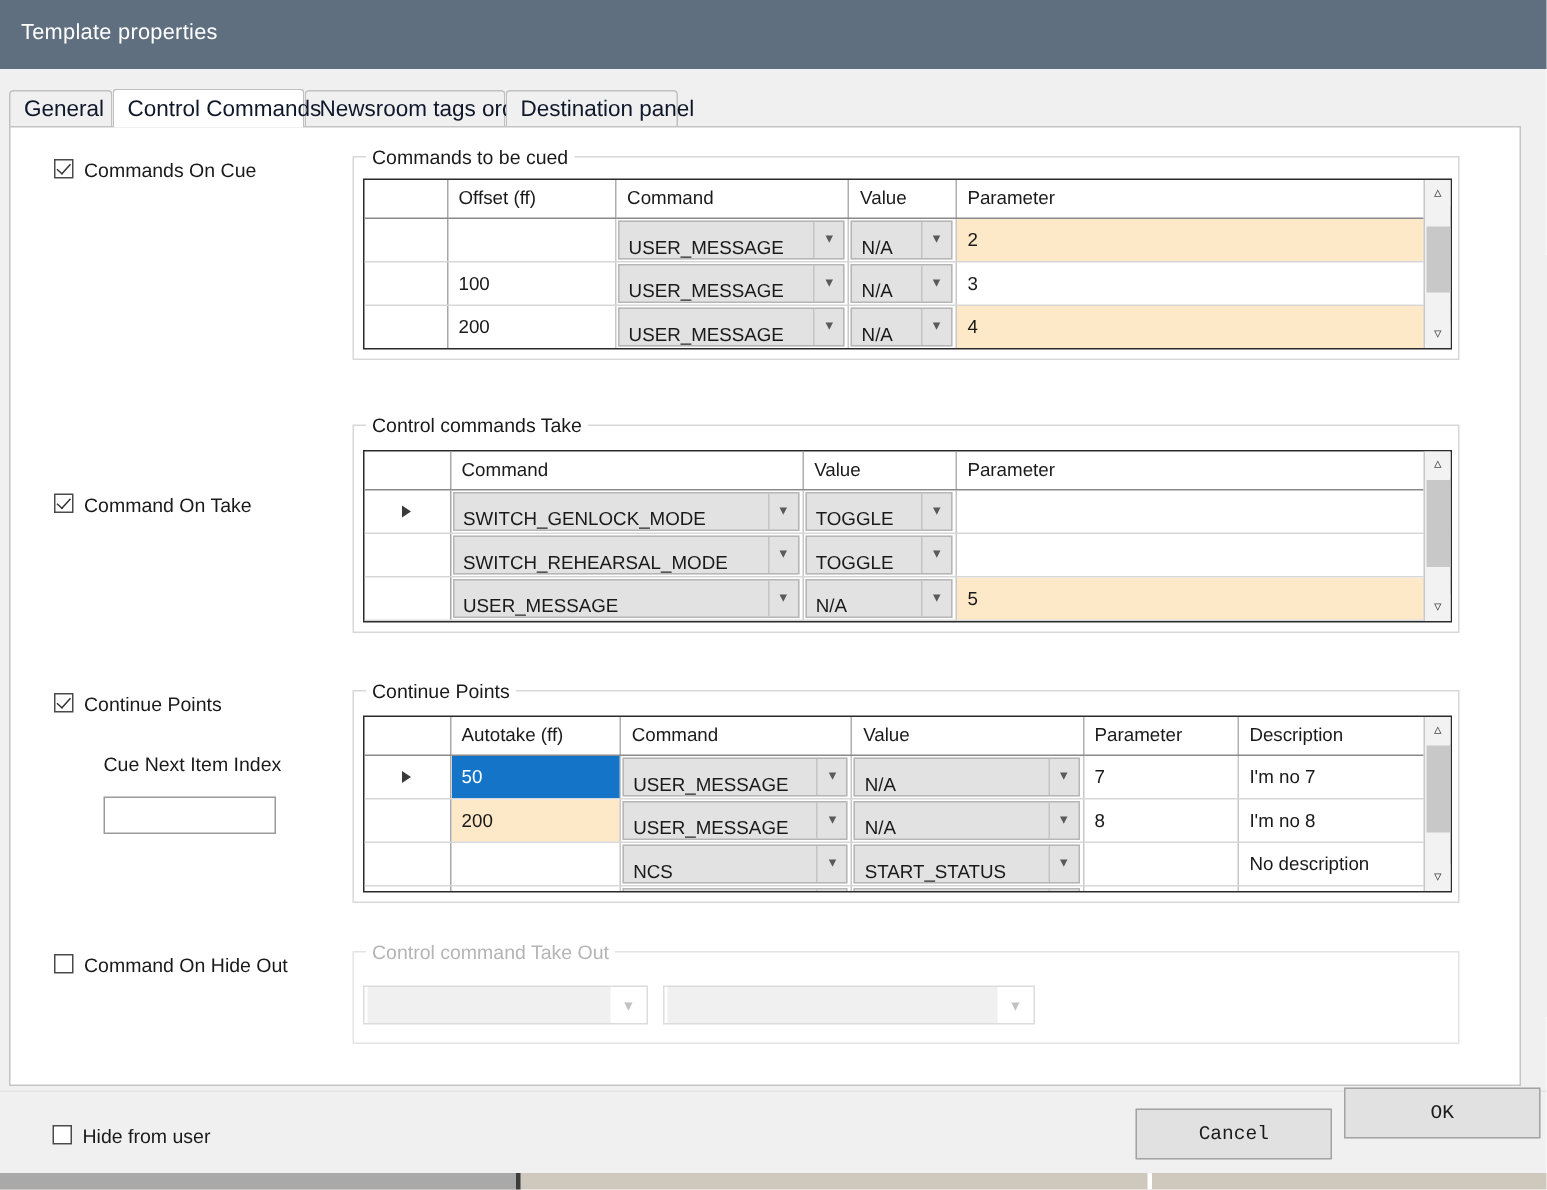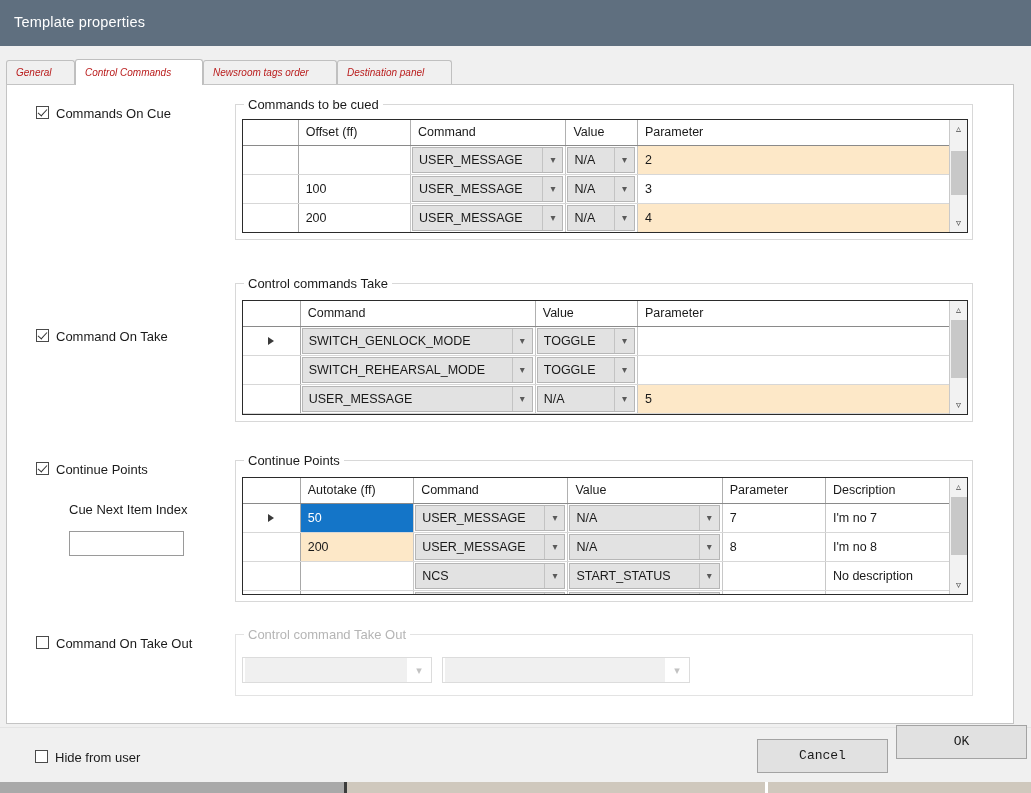--- a/index.html
+++ b/index.html
@@ -72,28 +72,27 @@
     height: 25px;
     width: 1019px;
   }
   .tab {
     position: absolute;
     top: 0;
     height: 24px;
     line-height: 24px;
     padding: 0 9px;
     box-sizing: border-box;
-    font-size: 10px;
-    color: #b91c1c;
+    font-size: 15px;
+    color: #0f172a;
     background: #f0f0f0;
     border: 1px solid #c0c0c0;
     border-bottom: none;
     border-radius: 3px 3px 0 0;
     white-space: nowrap;
-    font-style: italic;
   }
   .tab.active {
     background: #ffffff;
     border-color: #bfbfbf;
     height: 26px;
     line-height: 26px;
     top: -1px;
     z-index: 4;
   }
 
@@ -207,21 +206,21 @@
     overflow: hidden;
   }
   .grid td.cell-alt { background: #fde8c8; }
   .grid td.cell-white { background: #ffffff; }
   .grid td.cell-sel { background: #1475c8; }
   .grid td.cell-sel .plaintext { color: #ffffff; }
 
   
   .cellcombo {
     display: flex;
-    align-items: center;
+    align-items: flex-end;
     height: 26px;
     margin: 1px 2px 1px 1px;
     background: #e2e2e2;
     border: 1px solid #b6b6b6;
     box-sizing: border-box;
   }
   .cellcombo .cc-text {
     flex: 1 1 auto;
     padding-left: 6px;
     overflow: hidden;
@@ -714,21 +713,21 @@
         <div class="vscroll">
           <div class="sb-btn sb-up">▵</div>
           <div class="sb-thumb" style="top:19px;height:58px;"></div>
           <div class="sb-btn sb-down">▿</div>
         </div>
       </div>
     </div>
 
     <div class="cb-row" style="left:29px; top:551px;">
       <span class="cbox"></span>
-      <span class="cb-label">Command On Take Out</span>
+      <span class="cb-label">Command On Hide Out</span>
     </div>
 
     <div class="groupbox disabled" style="left:228px; top:549px; width:738px; height:62px;">
       <span class="gb-title">Control command Take Out</span>
 
       <div class="flatcombo" style="left:6px; top:22px; width:190px; height:26px;">
         <span class="fc-field"></span>
         <span class="fc-arrow">▾</span>
       </div>
       <div class="flatcombo" style="left:206px; top:22px; width:248px; height:26px;">

